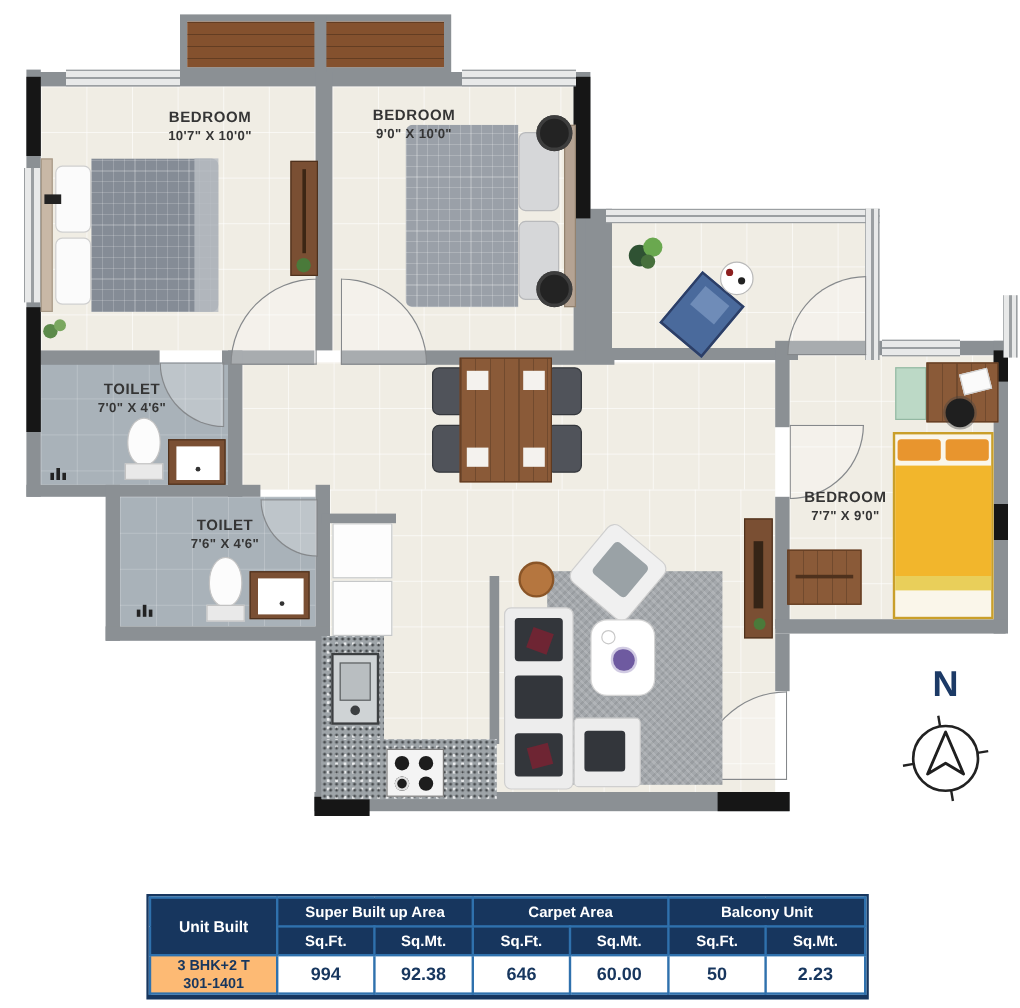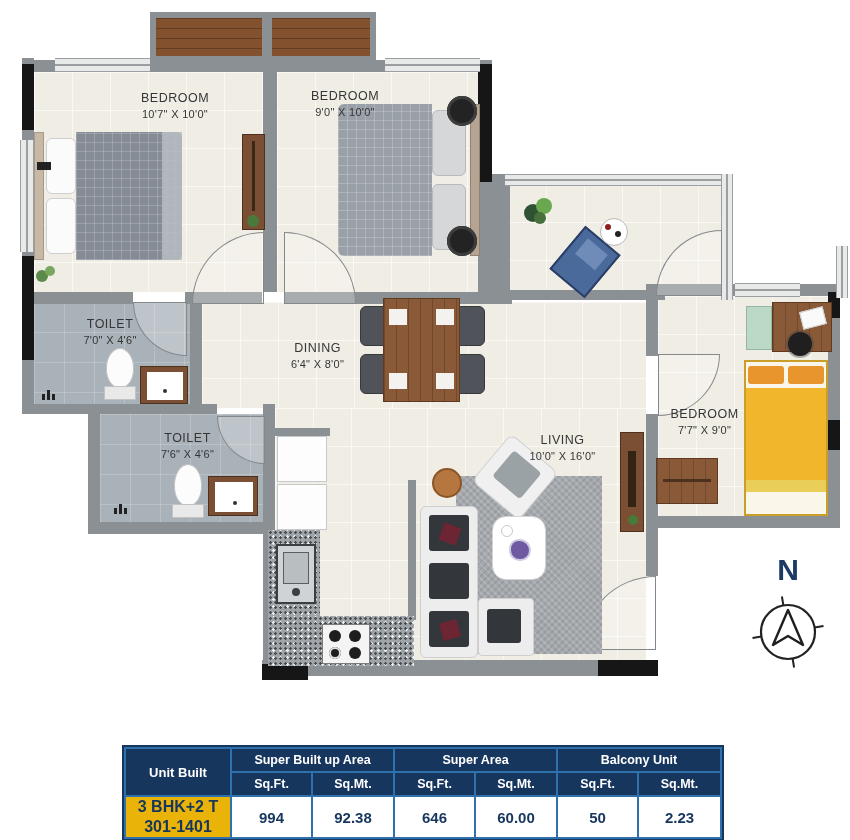--- a/index.html
+++ b/index.html
@@ -11,32 +11,32 @@
   .floor-gray{background-color:#a9b2b9;background-image:linear-gradient(rgba(255,255,255,.18) 1px,transparent 1px),linear-gradient(90deg,rgba(255,255,255,.18) 1px,transparent 1px);background-size:30px 30px;}
   .win-h{background:linear-gradient(to bottom,#9b9fa2 0 1px,#e8e9e9 1px calc(50% - 1px),#9b9fa2 calc(50% - 1px) calc(50% + 1px),#e8e9e9 calc(50% + 1px) calc(100% - 1px),#9b9fa2 calc(100% - 1px) 100%);}
   .win-v{background:linear-gradient(to right,#9b9fa2 0 1px,#e8e9e9 1px calc(50% - 1px),#9b9fa2 calc(50% - 1px) calc(50% + 1px),#e8e9e9 calc(50% + 1px) calc(100% - 1px),#9b9fa2 calc(100% - 1px) 100%);}
   .door{border:1.6px solid #85888b;background:rgba(255,255,255,.25);}
   .wood-deck{background-color:#84512e;background-image:repeating-linear-gradient(180deg,rgba(0,0,0,.25) 0 1px,transparent 1px 10px);}
   .wood{background-color:#8a5a38;background-image:repeating-linear-gradient(90deg,rgba(0,0,0,.18) 0 1px,transparent 1px 12px);border:1px solid #5f3a20;}
   .speckle{background-color:#9ea4a8;background-image:radial-gradient(#484c4f 1px,transparent 1.5px),radial-gradient(#eceeef 1px,transparent 1.5px);background-size:5px 5px,7px 7px;background-position:0 0,2px 3px;}
   .rug{background-color:#a4a8ac;background-image:repeating-linear-gradient(45deg,rgba(255,255,255,.14) 0 2px,transparent 2px 5px),repeating-linear-gradient(-45deg,rgba(0,0,0,.07) 0 2px,transparent 2px 5px);}
   .plaid{background-color:#858c96;background-image:repeating-linear-gradient(0deg,rgba(255,255,255,.18) 0 1px,transparent 1px 9px),repeating-linear-gradient(90deg,rgba(255,255,255,.18) 0 1px,transparent 1px 9px);}
   .plaid-light{background-color:#9aa0a8;background-image:repeating-linear-gradient(0deg,rgba(255,255,255,.2) 0 1px,transparent 1px 9px),repeating-linear-gradient(90deg,rgba(255,255,255,.2) 0 1px,transparent 1px 9px);}
-  .room-label{text-align:center;color:#353535;font-weight:normal;line-height:1.35;pointer-events:none;}
+  .room-label{text-align:center;color:#353535;font-weight:bold;line-height:1.35;pointer-events:none;}
   .room-label .nm{display:block;font-size:12.5px;letter-spacing:.5px;}
   .room-label .dm{display:block;font-size:11px;letter-spacing:.3px;}
   .white-box{background:#fdfdfd;border:1px solid #c6c8c9;}
   .title{color:#1c3a66;font-weight:bold;font-size:36px;letter-spacing:1px;}
   
   .area-table{border-collapse:collapse;width:596px;table-layout:fixed;}
   .area-table td,.area-table th{border:2px solid #2f71ad;font-weight:bold;text-align:center;padding:0;}
   .area-table .hd{background:#17365e;color:#ffffff;font-size:12.5px;height:22px;}
   .area-table .val{background:#ffffff;color:#17365e;font-size:15px;height:29px;}
   .area-table .unit-cell{background:#17365e;color:#ffffff;font-size:13px;}
-  .area-table .unit-val{background:#eab308;color:#17365e;font-size:16px;line-height:1.25;}
+  .area-table .unit-val{background:#fdba74;color:#17365e;font-size:12px;line-height:1.25;}
   .tbl-wrap{border:2px solid #17365e;border-bottom:4px solid #17365e;}
 </style>
 </head>
 <body>
 
 <div id="stage">
 
   <div class="abs floor" style="left:34px;top:72px;width:229px;height:220px;"></div>
   <div class="abs floor" style="left:277px;top:72px;width:201px;height:220px;"></div>
   <div class="abs floor" style="left:508px;top:184px;width:213px;height:106px;"></div>
@@ -240,28 +240,20 @@
       <span class="dm">9'0" X 10'0"</span>
   </div>
   <div class="abs room-label" style="left:50px;top:316px;width:120px;">
     <span class="nm">TOILET</span>
       <span class="dm">7'0" X 4'6"</span>
   </div>
   <div class="abs room-label" style="left:125px;top:430px;width:125px;">
     <span class="nm">TOILET</span>
       <span class="dm">7'6" X 4'6"</span>
   </div>
-  <div class="abs room-label" style="left:255px;top:340px;width:125px;">
-    <span class="nm">DINING</span>
-      <span class="dm">6'4" X 8'0"</span>
-  </div>
-  <div class="abs room-label" style="left:500px;top:432px;width:125px;">
-    <span class="nm">LIVING</span>
-      <span class="dm">10'0" X 16'0"</span>
-  </div>
   <div class="abs room-label" style="left:642px;top:406px;width:125px;">
     <span class="nm">BEDROOM</span>
       <span class="dm">7'7" X 9'0"</span>
   </div>
 
 
   <div class="abs" style="left:743px;top:548px;width:95px;height:125px;">
     <svg width="95" height="125" viewBox="0 0 95 125">
       <text x="45" y="32" text-anchor="middle" font-family="Liberation Sans, sans-serif" font-size="30" font-weight="bold" fill="#1c3a66">N</text>
       <circle cx="45" cy="84" r="27" fill="none" stroke="#222" stroke-width="2.2"></circle>
@@ -281,21 +273,21 @@
           <col style="width:82px">
           <col style="width:81px">
           <col style="width:82px">
           <col style="width:81px">
           <col style="width:83px">
       </colgroup>
       <tbody>
           <tr>
         <td class="unit-cell" rowspan="2">Unit Built</td>
         <td class="hd" colspan="2">Super Built up Area</td>
-        <td class="hd" colspan="2">Super Area</td>
+        <td class="hd" colspan="2">Carpet Area</td>
         <td class="hd" colspan="2">Balcony Unit</td>
       </tr>
       <tr>
         <td class="hd">Sq.Ft.</td>
         <td class="hd">Sq.Mt.</td>
         <td class="hd">Sq.Ft.</td>
         <td class="hd">Sq.Mt.</td>
         <td class="hd">Sq.Ft.</td>
         <td class="hd">Sq.Mt.</td>
       </tr>

